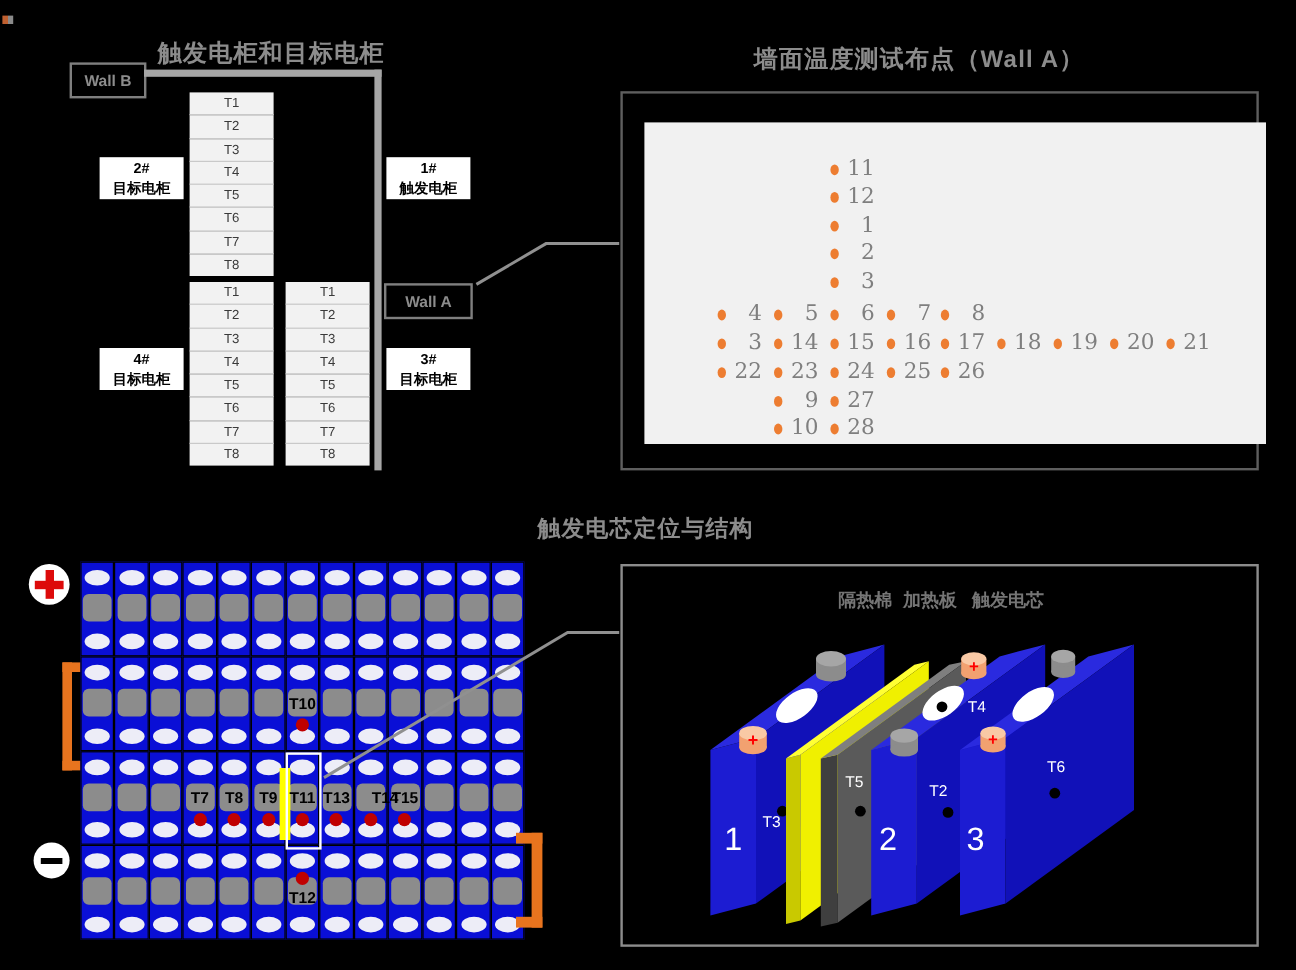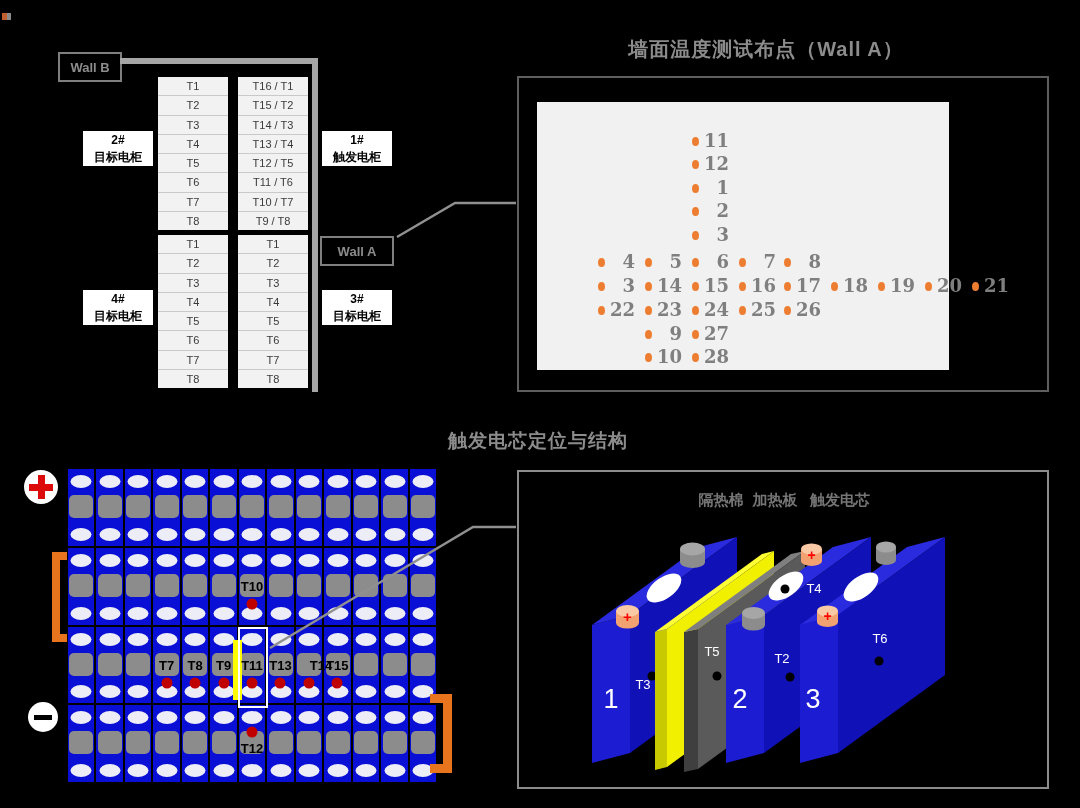--- a/index.html
+++ b/index.html
@@ -37,20 +37,21 @@
          background:linear-gradient(to right,#C06030 55%,#8A8A8A 55%);}
   svg text{font-family:"Liberation Sans",sans-serif;}
 </style>
 </head>
 <body>
 
 <div id="root">
 
   <div class="corner-mark"></div>
 
+  <div class="title" style="left:226px;top:31px;">触发电柜和目标电柜</div>
   <div class="title" style="left:538px;top:428px;font-size:19px;">触发电芯定位与结构</div>
   <div class="title" style="left:766px;top:36px;">墙面温度测试布点（Wall A）</div>
 
   <div class="wall-label" style="left:58px;top:52px;width:60px;height:26px;">Wall B</div>
   <div class="bar" style="left:120px;top:58px;width:198px;height:6px;"></div>
   <div class="bar" style="left:312px;top:58px;width:6px;height:334px;"></div>
   <div class="wall-label" style="left:320px;top:236px;width:70px;height:26px;">Wall A</div>
 
   <div class="cab-label" style="left:83px;top:131px;width:70px;height:35px;">
     <span>2#</span>
@@ -71,30 +72,20 @@
 
   <div class="cab-col" style="left:158px;top:77px;">
       <div class="cab-row">T1</div>
       <div class="cab-row">T2</div>
       <div class="cab-row">T3</div>
       <div class="cab-row">T4</div>
       <div class="cab-row">T5</div>
       <div class="cab-row">T6</div>
       <div class="cab-row">T7</div>
       <div class="cab-row">T8</div>
-    </div>
-  <div class="cab-col" style="left:238px;top:77px;">
-      <div class="cab-row">T16 / T1</div>
-      <div class="cab-row">T15 / T2</div>
-      <div class="cab-row">T14 / T3</div>
-      <div class="cab-row">T13 / T4</div>
-      <div class="cab-row">T12 / T5</div>
-      <div class="cab-row">T11 / T6</div>
-      <div class="cab-row">T10 / T7</div>
-      <div class="cab-row">T9 / T8</div>
     </div>
   <div class="cab-col" style="left:158px;top:235px;">
       <div class="cab-row">T1</div>
       <div class="cab-row">T2</div>
       <div class="cab-row">T3</div>
       <div class="cab-row">T4</div>
       <div class="cab-row">T5</div>
       <div class="cab-row">T6</div>
       <div class="cab-row">T7</div>
       <div class="cab-row">T8</div>
@@ -104,21 +95,21 @@
       <div class="cab-row">T2</div>
       <div class="cab-row">T3</div>
       <div class="cab-row">T4</div>
       <div class="cab-row">T5</div>
       <div class="cab-row">T6</div>
       <div class="cab-row">T7</div>
       <div class="cab-row">T8</div>
     </div>
 
   <div class="panel-outer" style="left:517px;top:76px;width:532px;height:316px;">
-    <div class="panel-inner" id="points-host" style="left:18px;top:24px;width:412px;height:268px;font-weight:bold;">
+    <div class="panel-inner" id="points-host" style="left:18px;top:24px;width:518px;height:268px;">
         <div class="tp-dot" style="left: 155px; top: 35px; background: rgb(237, 125, 49);"></div>
         <div class="tp-num" style="left: 166px; top: 29px;">11</div>
         <div class="tp-dot" style="left: 155px; top: 58px; background: rgb(237, 125, 49);"></div>
         <div class="tp-num" style="left: 166px; top: 52px;">12</div>
         <div class="tp-dot" style="left: 155px; top: 82px; background: rgb(237, 125, 49);"></div>
         <div class="tp-num" style="left: 166px; top: 76px;">1</div>
         <div class="tp-dot" style="left: 155px; top: 105px; background: rgb(237, 125, 49);"></div>
         <div class="tp-num" style="left: 166px; top: 99px;">2</div>
         <div class="tp-dot" style="left: 155px; top: 129px; background: rgb(237, 125, 49);"></div>
         <div class="tp-num" style="left: 166px; top: 123px;">3</div>

